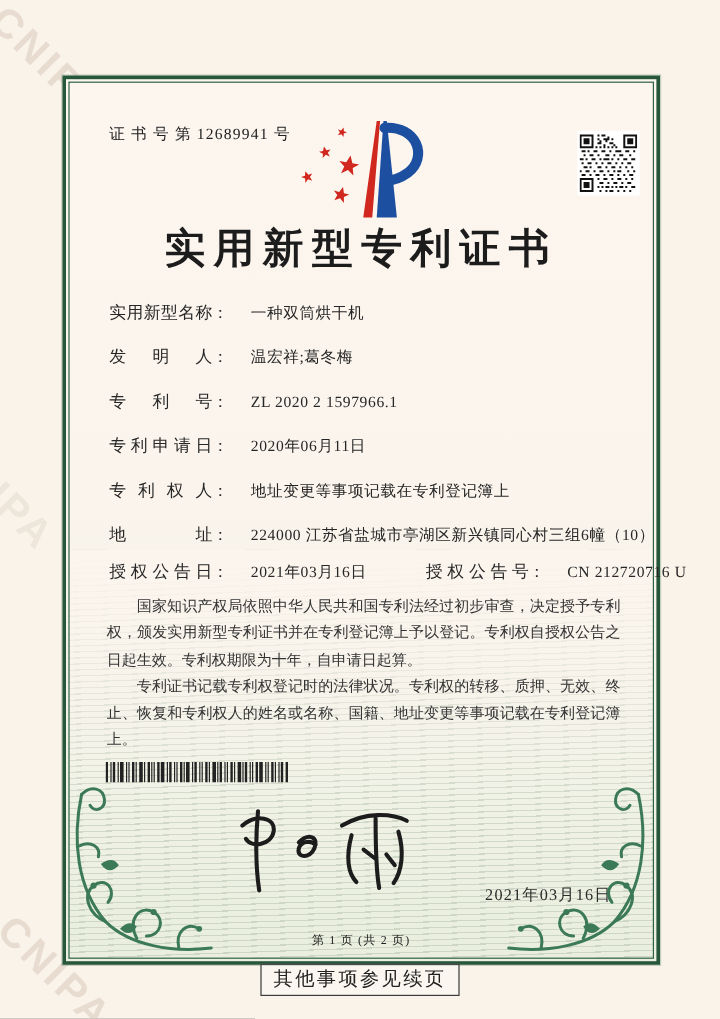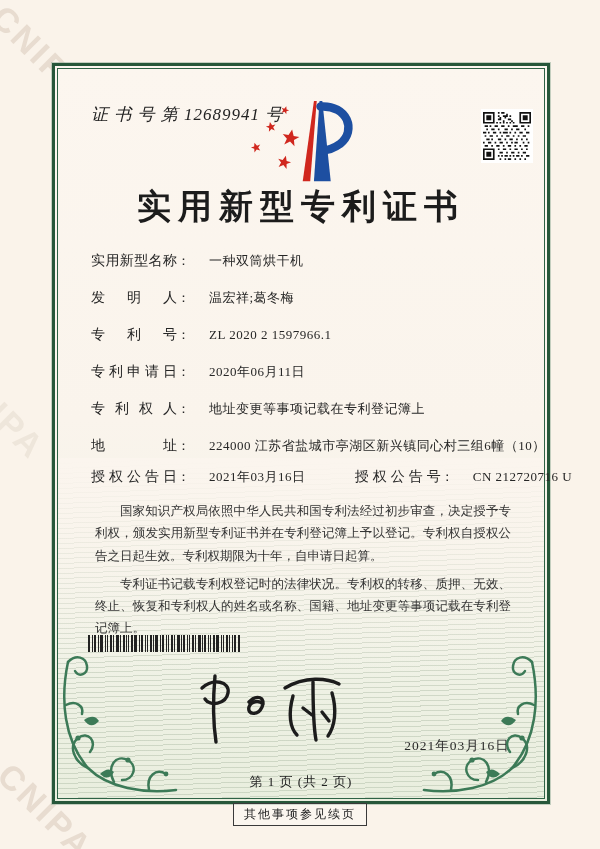--- a/index.html
+++ b/index.html
@@ -29,52 +29,52 @@
   .frame::after{content:""; position:absolute; inset:2px; border:1px solid #2e6245; pointer-events:none;}
   .guilloche{
     position:absolute; left:3px; right:3px; bottom:3px; height:340px;
     background:repeating-linear-gradient(178deg, rgba(138,158,132,.30) 0 1px, rgba(244,246,238,0) 1px 5px);
   }
   .guilloche::before{
     content:""; position:absolute; inset:0;
     background:linear-gradient(180deg,#fbf5ee 0%, rgba(251,245,238,0) 65%);
   }
   
-  .cert-no{position:absolute; left:36px; top:37px; font-size:17px; letter-spacing:1px; color:#222;font-style:italic;}
+  .cert-no{position:absolute; left:36px; top:37px; font-size:13px; letter-spacing:1px; color:#222;}
   .logo{position:absolute; left:188px; top:30px; width:112px; height:92px;}
   .qr{position:absolute; left:426px; top:43px; width:48px; height:50px; background:#fff; padding:2px;}
   .title{
     position:absolute; left:0; top:118px; width:100%; text-align:center;
     font-size:34px; font-weight:700; letter-spacing:7px; color:#1c1c1c;
   }
   
   .field{position:absolute; left:36px; font-size:13px; white-space:nowrap; color:#262626;}
   .flabel{
     display:inline-block; width:86px; text-align:justify; text-align-last:justify;
     font-size:14px; vertical-align:bottom;
   }
   .fcolon{display:inline-block;}
   .fvalue{margin-left:19px; letter-spacing:.5px;}
   .grant-no-group{margin-left:46px;}
   
   .paras{position:absolute; left:34px; top:428px; width:428px; text-align:justify;}
-  .paras p{margin:6px; font-size:12.5px; line-height:1.78; text-indent:2em; color:#333;}
+  .paras p{margin:0; font-size:12.5px; line-height:1.78; text-indent:2em; color:#333;}
   
   .barcode{position:absolute; left:33px; top:569px; width:155px; height:17px;}
   .officer{position:absolute; left:36px; top:623px; font-family:"Liberation Sans","DejaVu Sans",sans-serif;
     font-weight:700; font-size:14.5px; letter-spacing:3px; color:#222; line-height:2;}
   .signature{position:absolute; left:130px; top:600px; width:180px; height:90px;}
   .issue-date{position:absolute; left:322px; top:671px; width:160px; text-align:center; font-size:13.5px; letter-spacing:1px;}
-  .page-info{position:absolute; left:0; bottom:10px; width:100%; text-align:center; font-size:13px; letter-spacing:1px; color:#222;}
+  .page-info{position:absolute; left:0; bottom:10px; width:100%; text-align:center; font-size:10px; letter-spacing:1px; color:#222;}
   .cont-note{
     position:absolute; left:0; top:803px; width:100%; text-align:center;
   }
   .cont-note span{
     display:inline-block; border:1px solid #3a3a3a; padding:2px 10px;
-    font-size:12px; letter-spacing:2px; color:#222; background:rgba(255,255,255,.25);
+    font-size:16px; letter-spacing:2px; color:#222; background:rgba(255,255,255,.25);
   }
   
   .orn{position:absolute; width:125px; height:150px; pointer-events:none;}
   .orn.bl{left:54px; top:650px;}
   .orn.br{right:54px; top:650px; transform:scaleX(-1);}
 </style>
 </head>
 <body>
 
 <div class="page">

